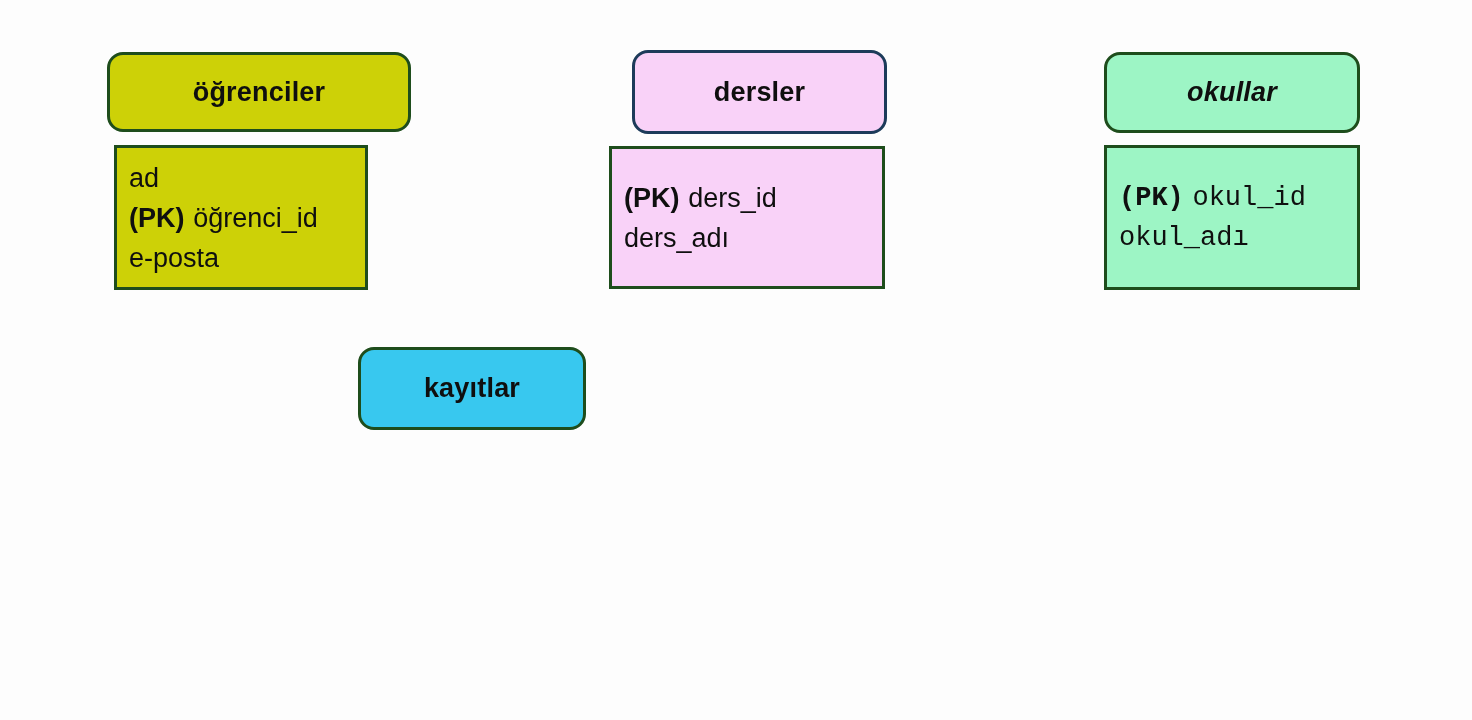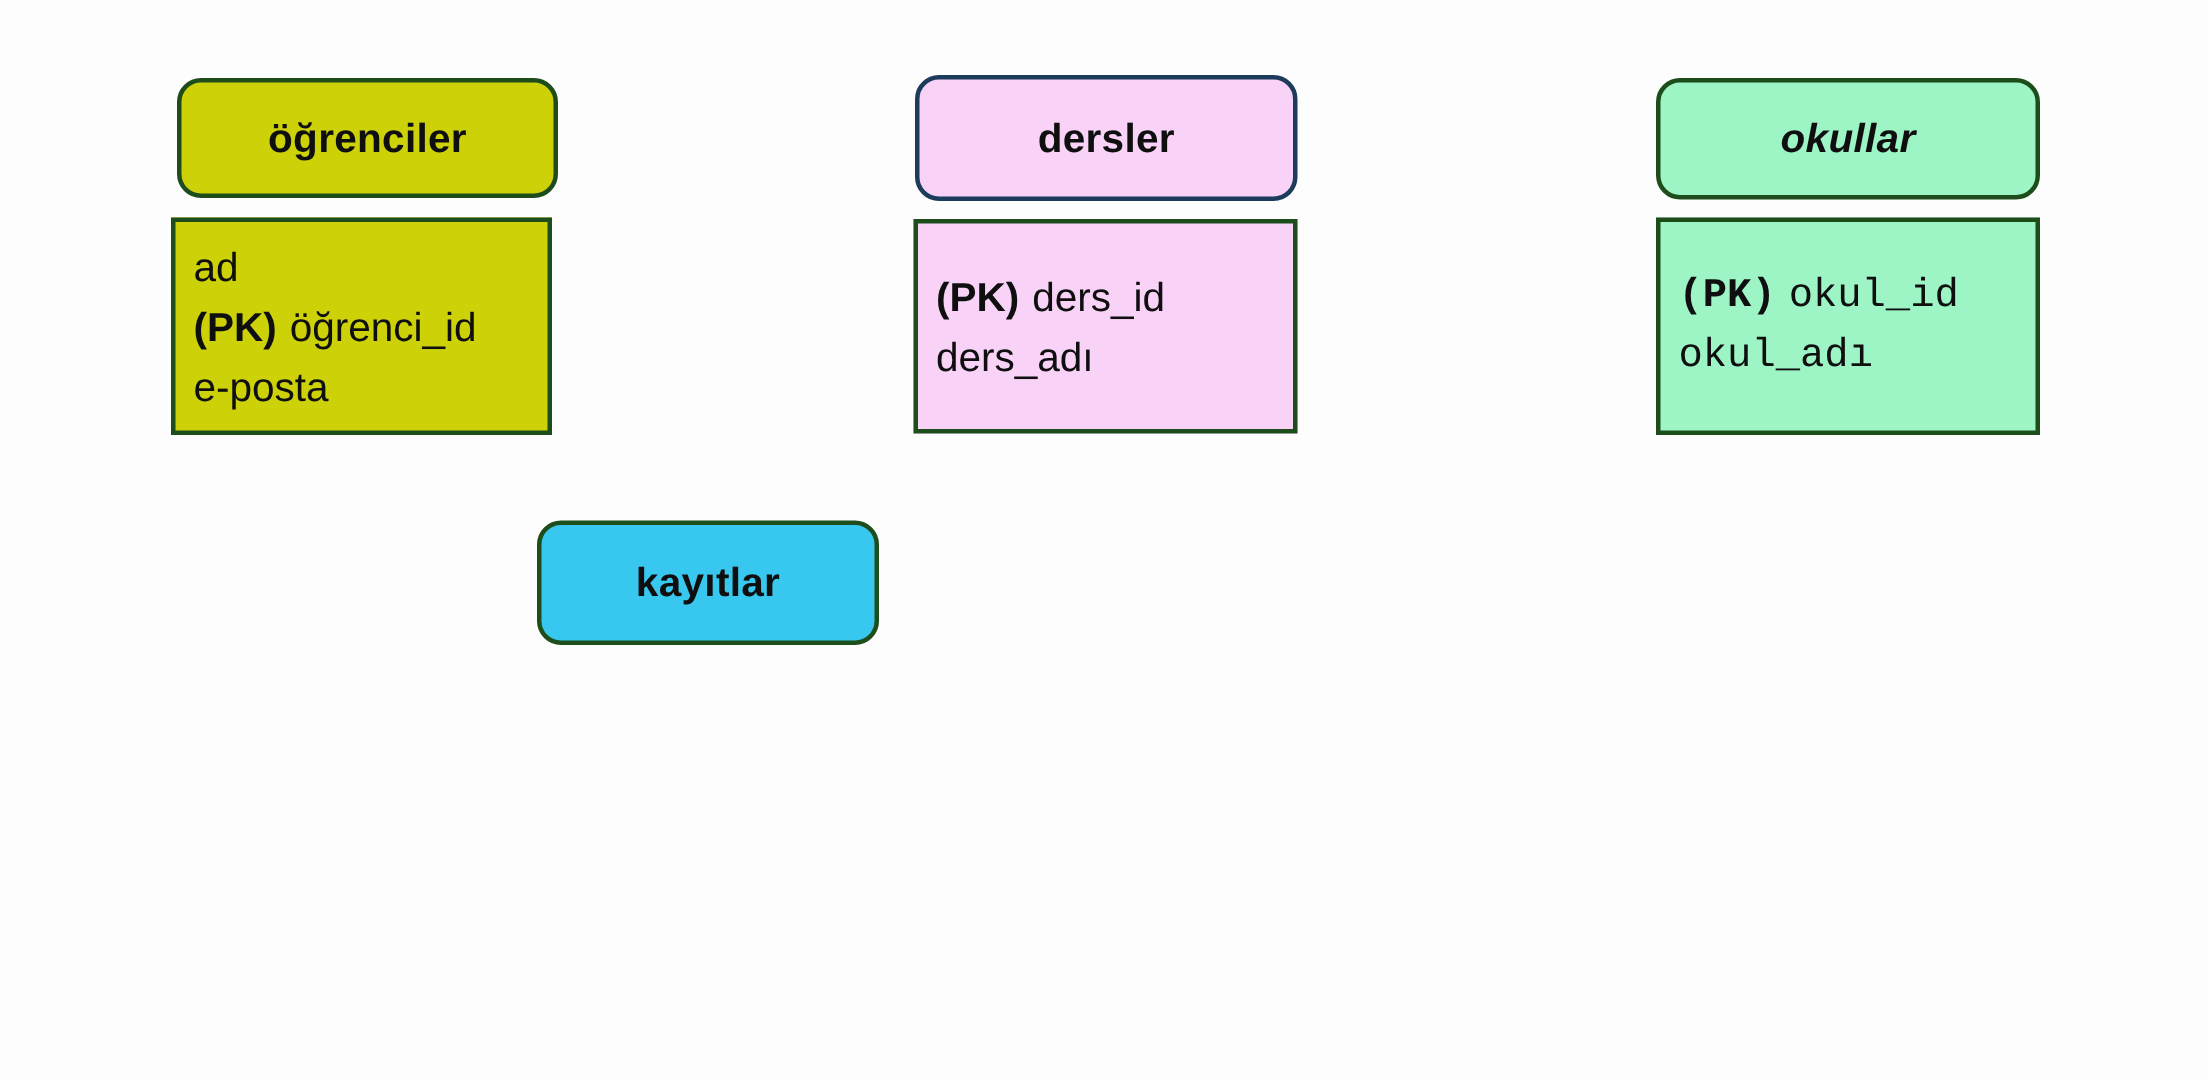--- a/index.html
+++ b/index.html
@@ -36,24 +36,24 @@
     padding-left: 12px;
     font-size: 27px;
     line-height: 40px;
   }
 
   .field { white-space: nowrap; }
   .pk { font-weight: 700; }
   .pk:not(:empty) { margin-right: 0.32em; }
 
   
-  .e1-header { left: 118px; top: 52px;  width: 254px; height: 80px;  }
+  .e1-header { left: 107px; top: 52px;  width: 304px; height: 80px;  }
   .e1-body   { left: 114px; top: 145px; width: 254px; height: 145px; }
-  .e2-header { left: 610px; top: 50px;  width: 255px; height: 84px;  }
-  .e2-body   { left: 609px; top: 146px; width: 256px; height: 143px; }
+  .e2-header { left: 632px; top: 50px;  width: 255px; height: 84px;  }
+  .e2-body   { left: 609px; top: 146px; width: 276px; height: 143px; }
   .e3-header { left: 1104px; top: 52px;  width: 256px; height: 81px;  }
   .e3-body   { left: 1104px; top: 145px; width: 256px; height: 145px; font-family: Liberation Mono, monospace; }
   .e4-header { left: 358px; top: 347px; width: 228px; height: 83px;  }
 </style>
 </head>
 <body>
 
 <div class="canvas">
 
   <div class="entity-header e1-header" style="background-color: rgb(205, 209, 7); border-color: rgb(30, 77, 28);">

